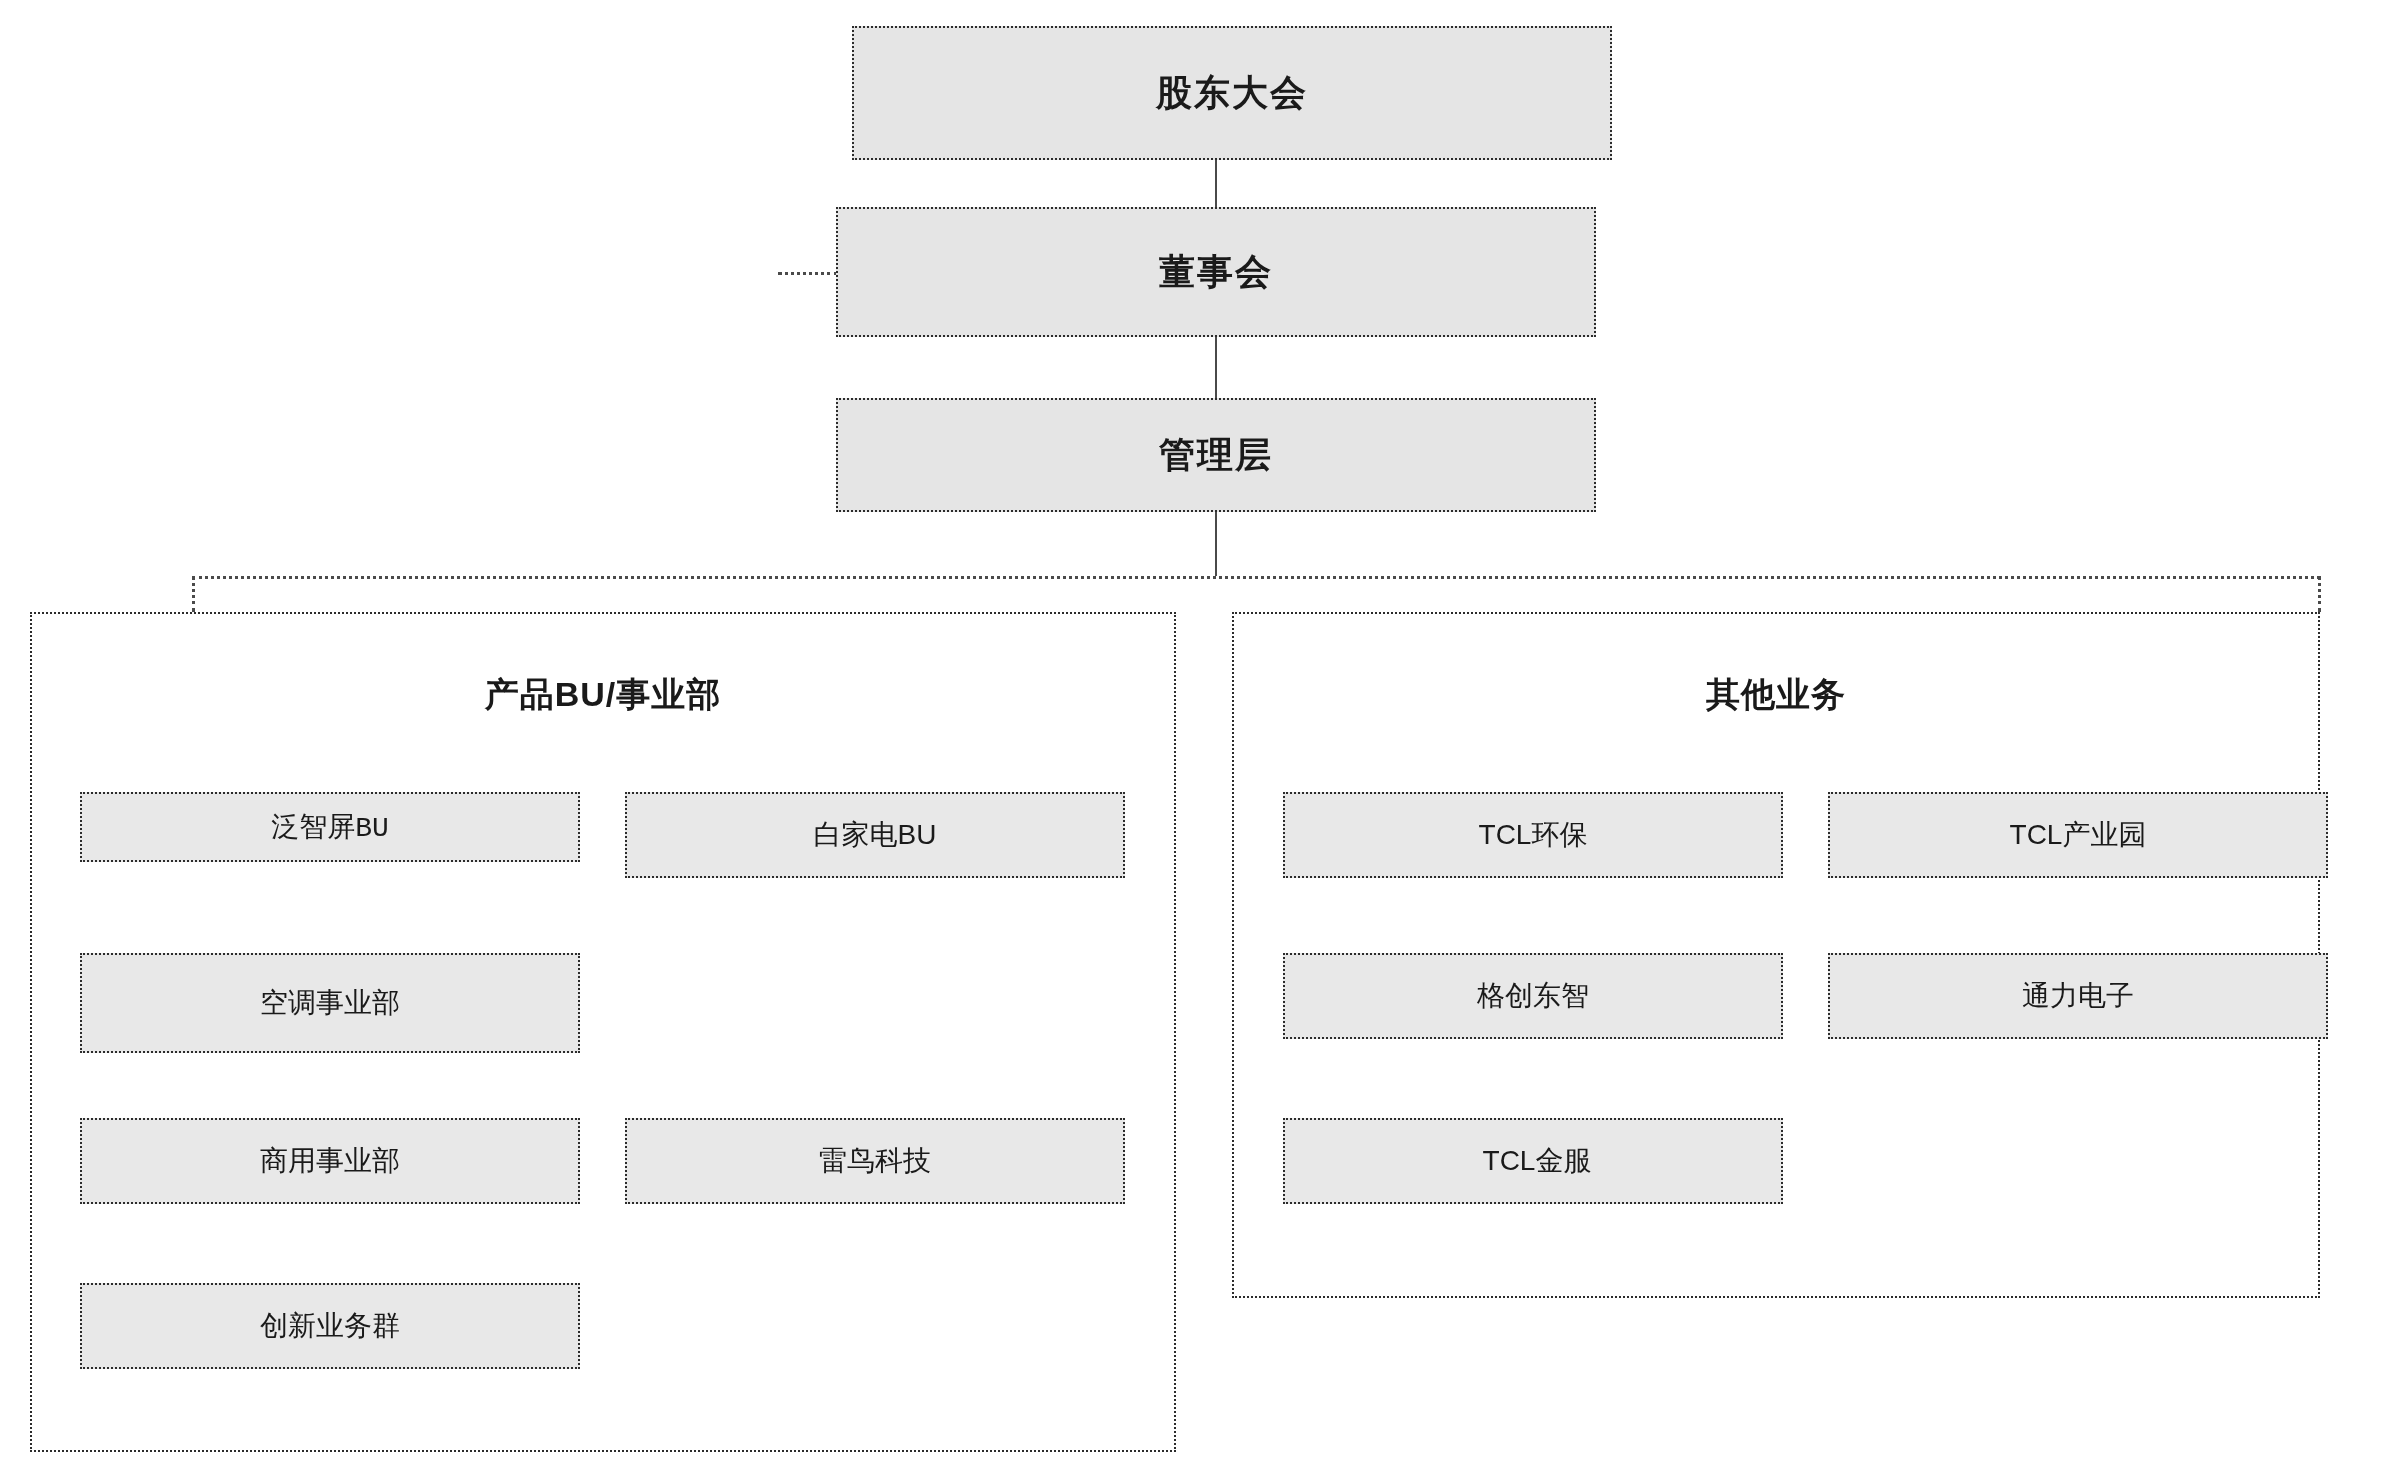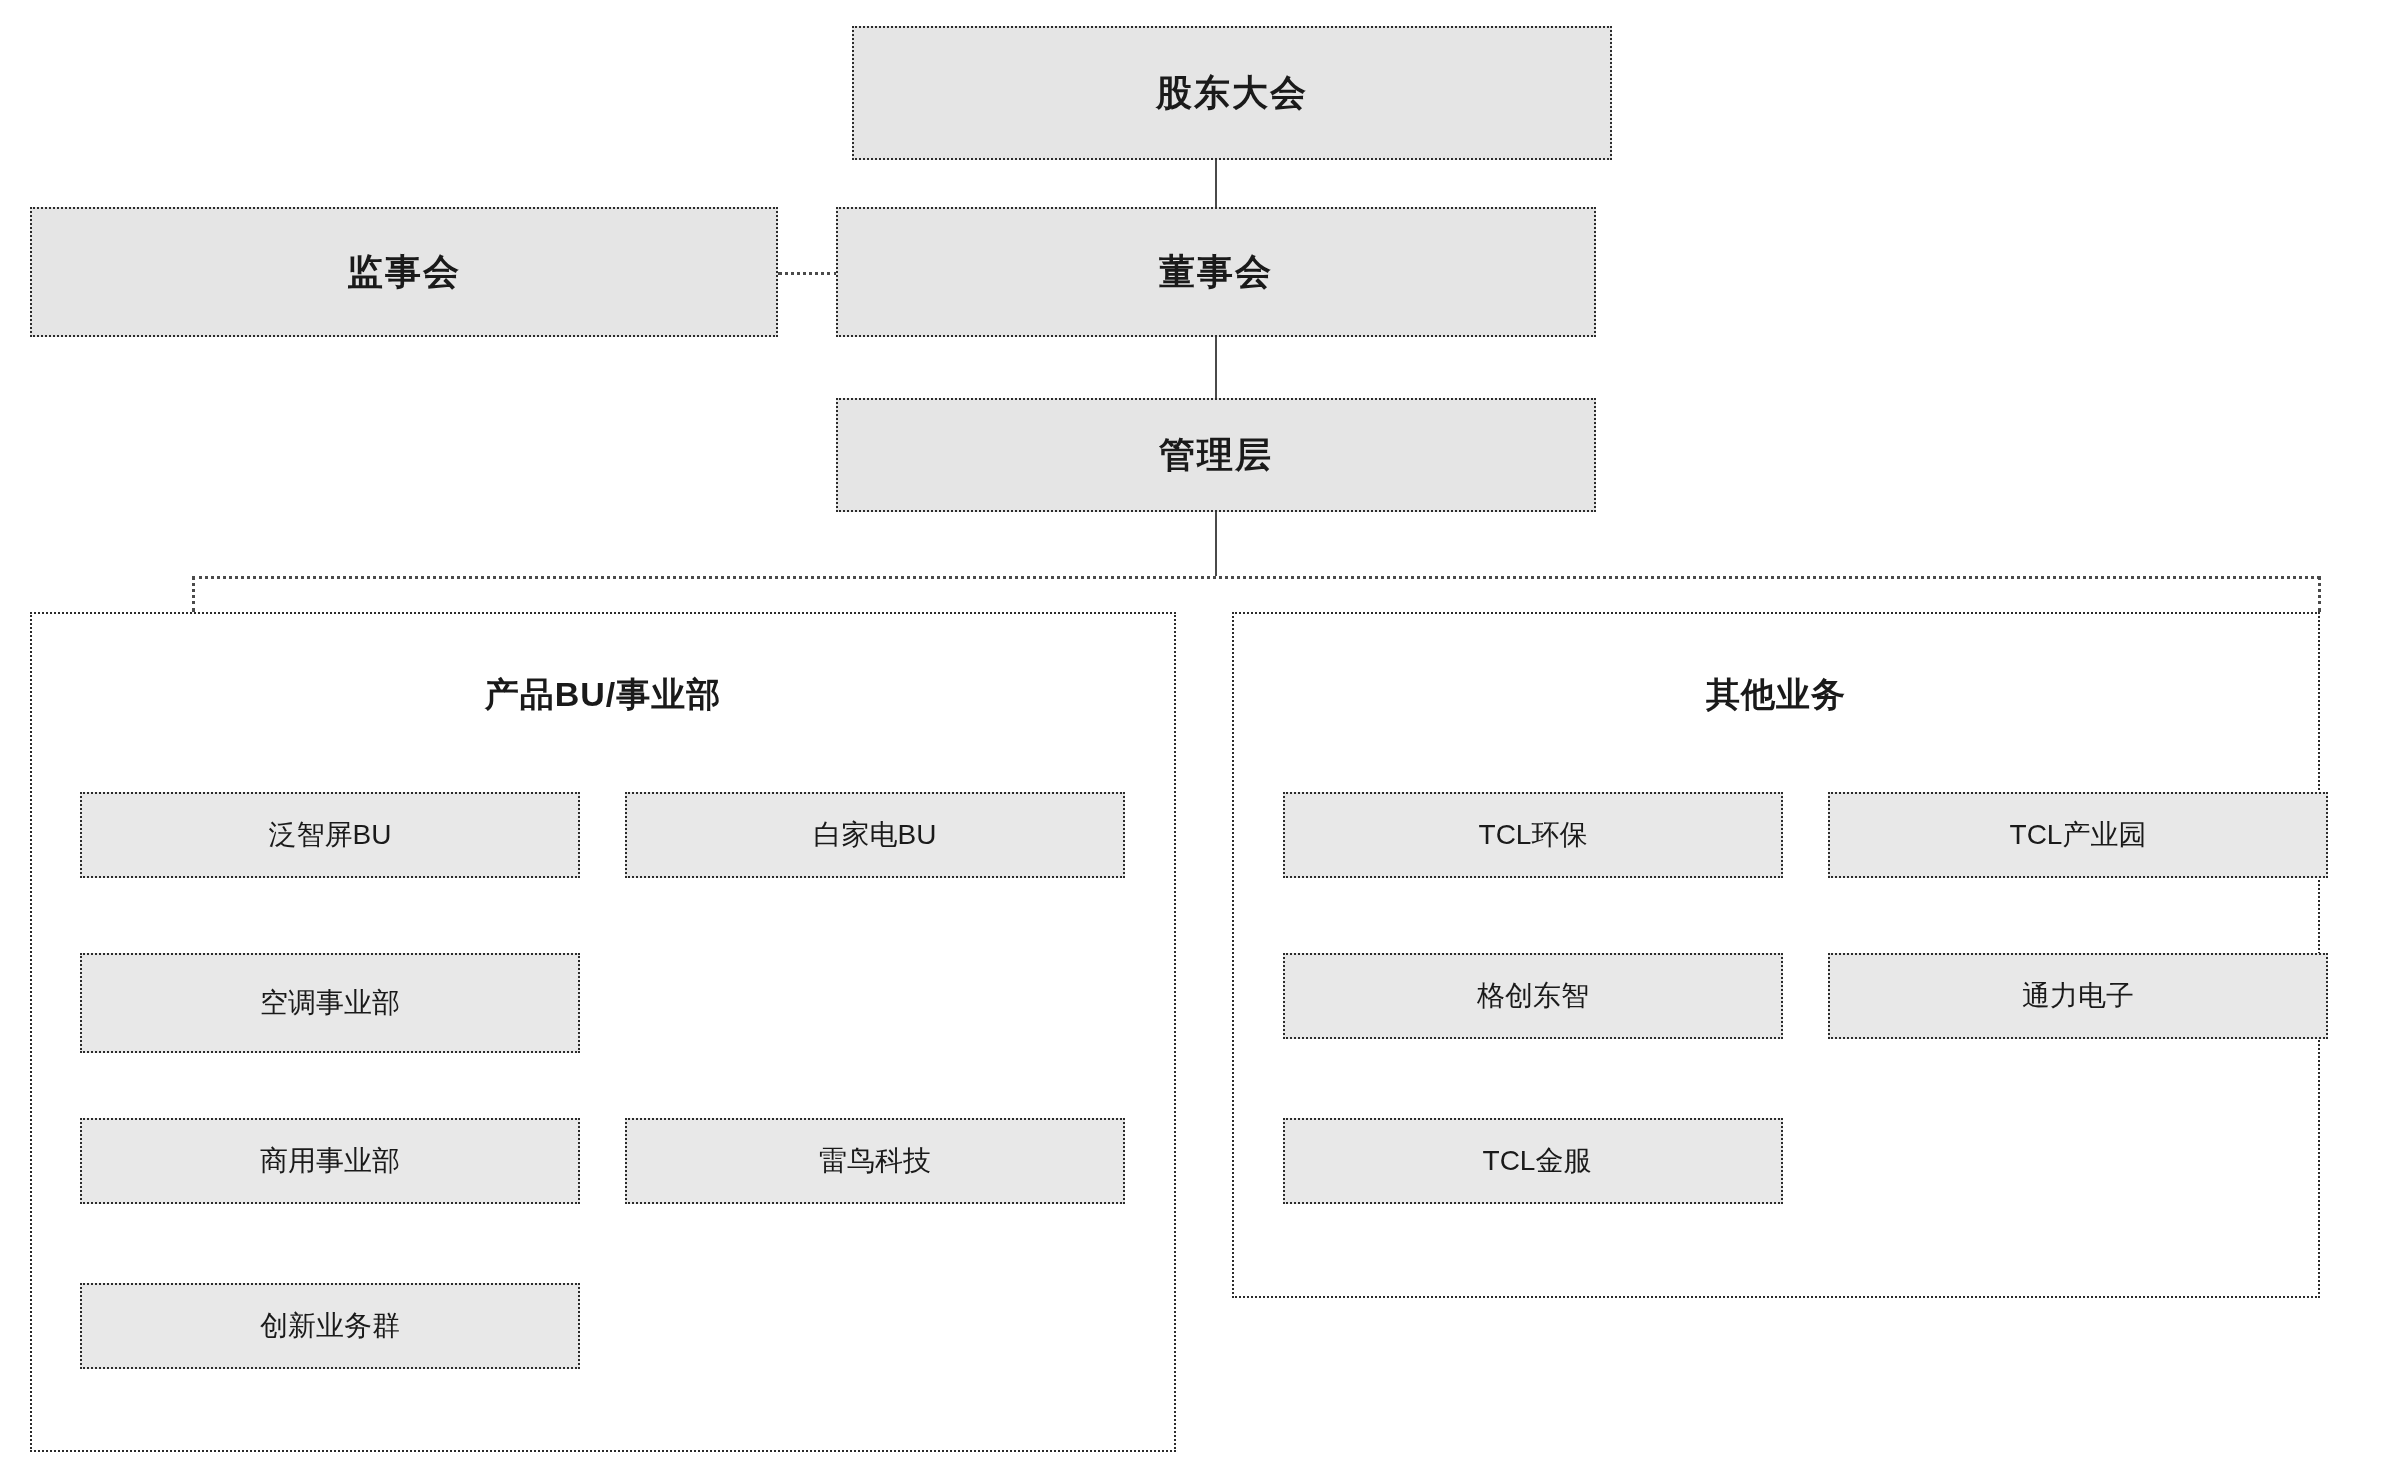--- a/index.html
+++ b/index.html
@@ -100,37 +100,34 @@
   <div class="conn-dotted-h" style="left:192px; top:576px; width:2128px;"></div>
 
   <div class="conn-dotted-v" style="left:192px; top:576px; height:36px;"></div>
 
   <div class="conn-dotted-v" style="left:2318px; top:576px; height:36px;"></div>
 
   <div class="node top-node" style="left:836px; top:26px; width:760px; height:134px;margin-left:16px;">
     <span>股东大会</span>
   </div>
 
-  <div class="node top-node" style="left:30px; top:207px; width:748px; height:130px;">
-    <span>监事会</span>
-  </div>
 
   <div class="node top-node" style="left:836px; top:207px; width:760px; height:130px;">
     <span>董事会</span>
   </div>
 
   <div class="node top-node" style="left:836px; top:398px; width:760px; height:114px;">
     <span>管理层</span>
   </div>
 
   <div class="group-box" style="left:30px; top:612px; width:1146px; height:840px;">
     <div class="group-title" style="top:58px;">产品BU/事业部</div>
   </div>
 
-  <div class="leaf" style="left:80px; top:792px; width:500px; height:86px;">
+  <div class="leaf" style="left:80px; top:792px; width:500px; height:70px;font-family:Liberation Mono, monospace;">
     <span>泛智屏BU</span>
   </div>
   <div class="leaf" style="left:625px; top:792px; width:500px; height:86px;">
     <span>白家电BU</span>
   </div>
 
   <div class="leaf" style="left:80px; top:953px; width:500px; height:100px;">
     <span>空调事业部</span>
   </div>
 

